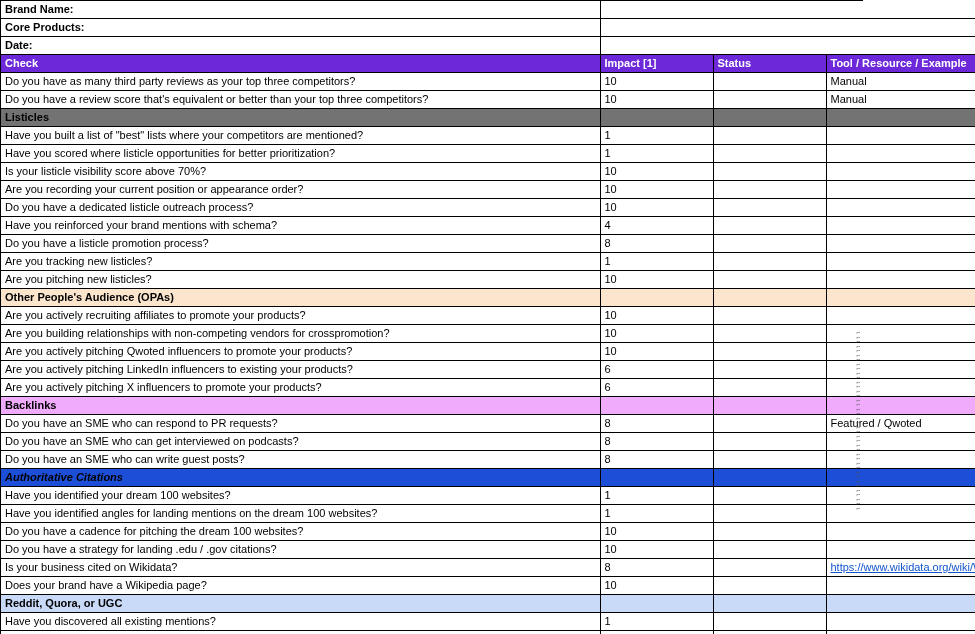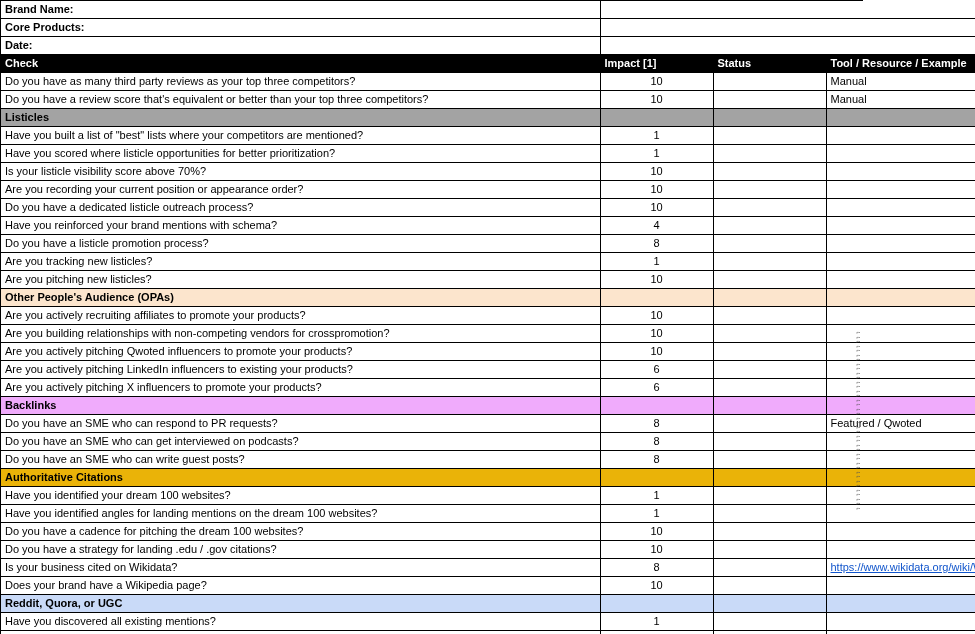--- a/index.html
+++ b/index.html
@@ -44,36 +44,36 @@
   col.c-impact  { width: 113px; }
   col.c-status  { width: 113px; }
   col.c-tool    { width: 200px; }
 
   .hdr-field td {
     font-weight: bold;
     background: #ffffff;
     height: 17px;
   }
   .col-head td {
-    background: #000000;
+    background: #6d28d9;
     color: #ffffff;
     font-weight: bold;
     height: 17px;
   }
   .section td {
     font-weight: bold;
     height: 16px;
   }
-  .sec-listicles td      { background: #a3a3a3; }
+  .sec-listicles td      { background: #737373; }
   .sec-opas td           { background: #fce5cd; }
   .sec-backlinks td      { background: #f0abfc; }
-  .sec-citations td      { background: #eab308; }
+  .sec-citations td      { background: #1d4ed8; font-style: italic; }
   .sec-reddit td         { background: #c9daf8; }
 
-  .num { text-align: center; }
+  .num { text-align: left; }
   .link { color: #1155cc; text-decoration: underline; }
   .blank-cell { background: #ffffff; }
 
   
   .edge-strip {
     position: absolute;
     top: 330px;
     right: 0px;
     width: 7px;
     height: 185px;

